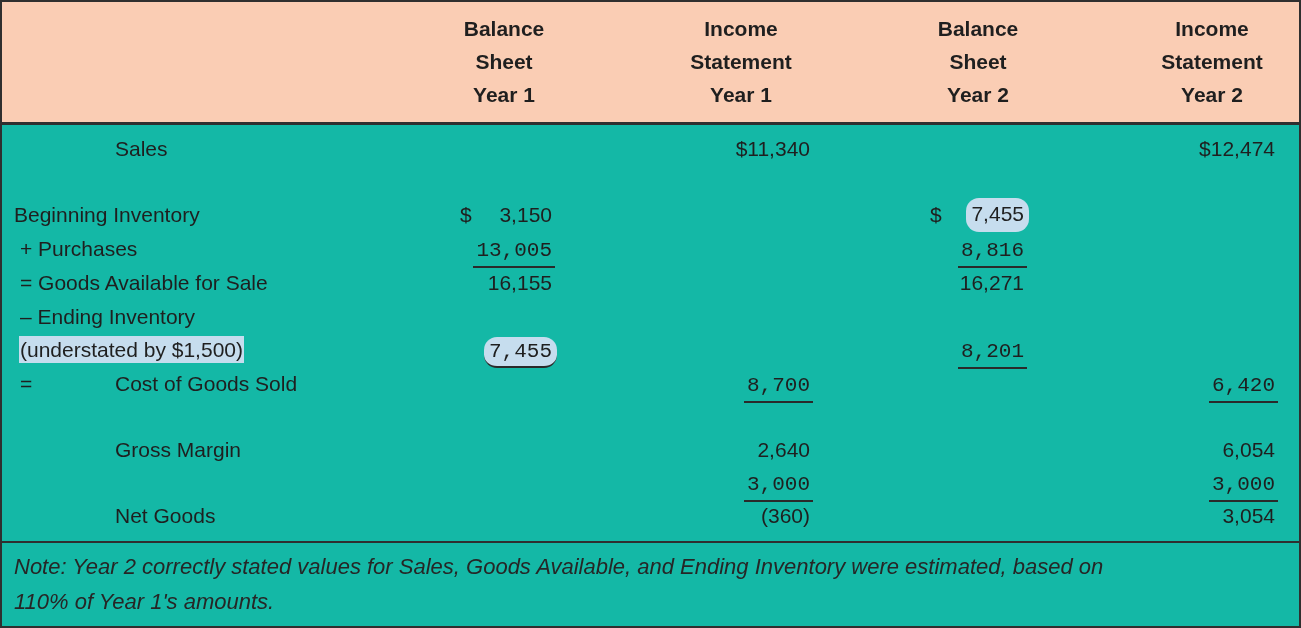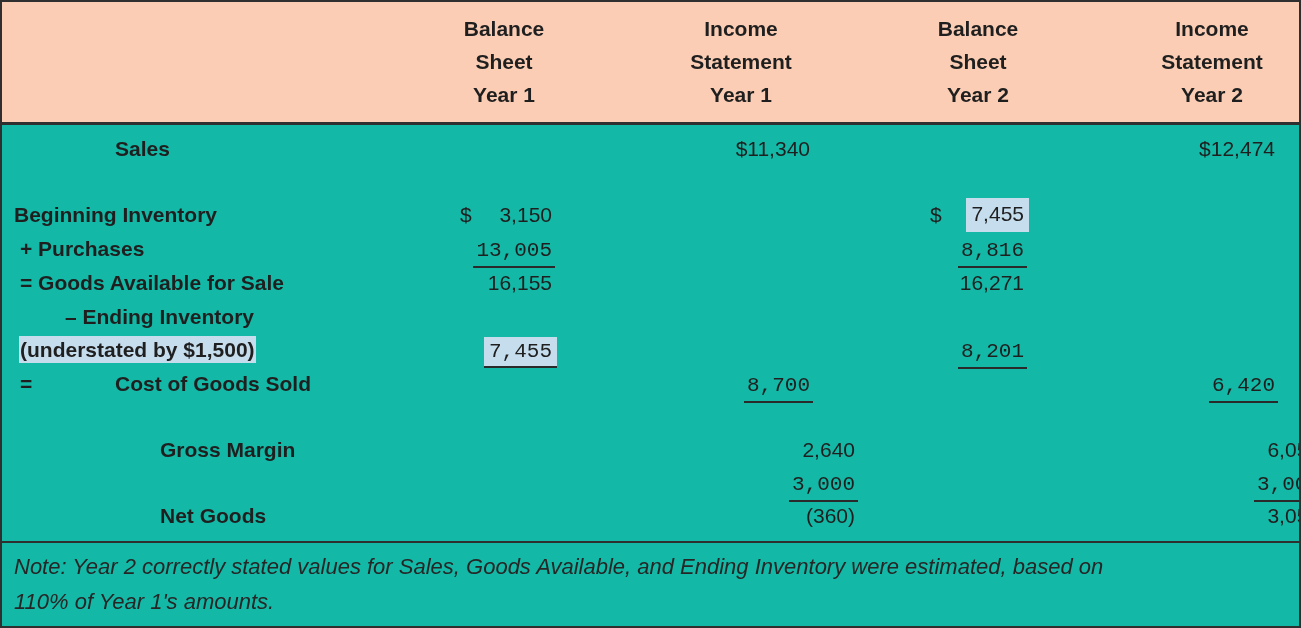--- a/index.html
+++ b/index.html
@@ -26,36 +26,36 @@
     padding-top:10px;
     white-space:pre-line;
     text-align:center;
     font-weight:bold;
     line-height:33px;
     font-size:21px;
   }
   
   .tbody{position:relative;padding-top:7px;}
   .row{position:relative;height:34px;line-height:34px;}
-  .row-sm{height:33px;line-height:33px;margin-left:45px;}
+  .row-sm{height:33px;line-height:33px;}
   .gap32{height:32px;}
-  .label{position:absolute;top:0;white-space:nowrap;font-weight:bold;}
+  .label{position:absolute;top:0;white-space:nowrap;}
   .in-sm{left:12px;}
   .in-plus{left:18px;}
   .in-mid{left:113px;}
   .in-und{left:24px;}
   .eqsym{left:18px;}
   .cell{position:absolute;top:0;text-align:right;white-space:nowrap;}
   .bs1{left:458px;width:92px;}
   .is1{left:698px;width:110px;}
   .bs2{left:928px;width:94px;}
   .is2{left:1163px;width:110px;}
   .flex{display:flex;justify-content:space-between;text-align:right;}
   .ul{display:inline-block;border-bottom:2px solid #2a2a2a;padding:0 3px;margin-right:-3px;line-height:30px;font-family:Liberation Mono, monospace;}
-  .hl{background:var(--highlight,#c6ddee);padding:0 5px;margin-right:-5px;display:inline-block;line-height:31px;}
+  .hl{background:var(--highlight,#c6ddee);padding:0 5px;margin-right:-5px;display:inline-block;line-height:31px;border-radius:13px;}
   .hl.ul{line-height:29px;}
   .lbl-hl{background:var(--highlight,#c6ddee);padding:2px 1px;margin-left:-7px;}
   
   .note{
     position:absolute;left:0;right:0;bottom:0;
     height:85px;
     box-sizing:border-box;
     border-top:2px solid var(--border,#2f2f2f);
     padding:6px 12px 0 12px;
     font-style:italic;

